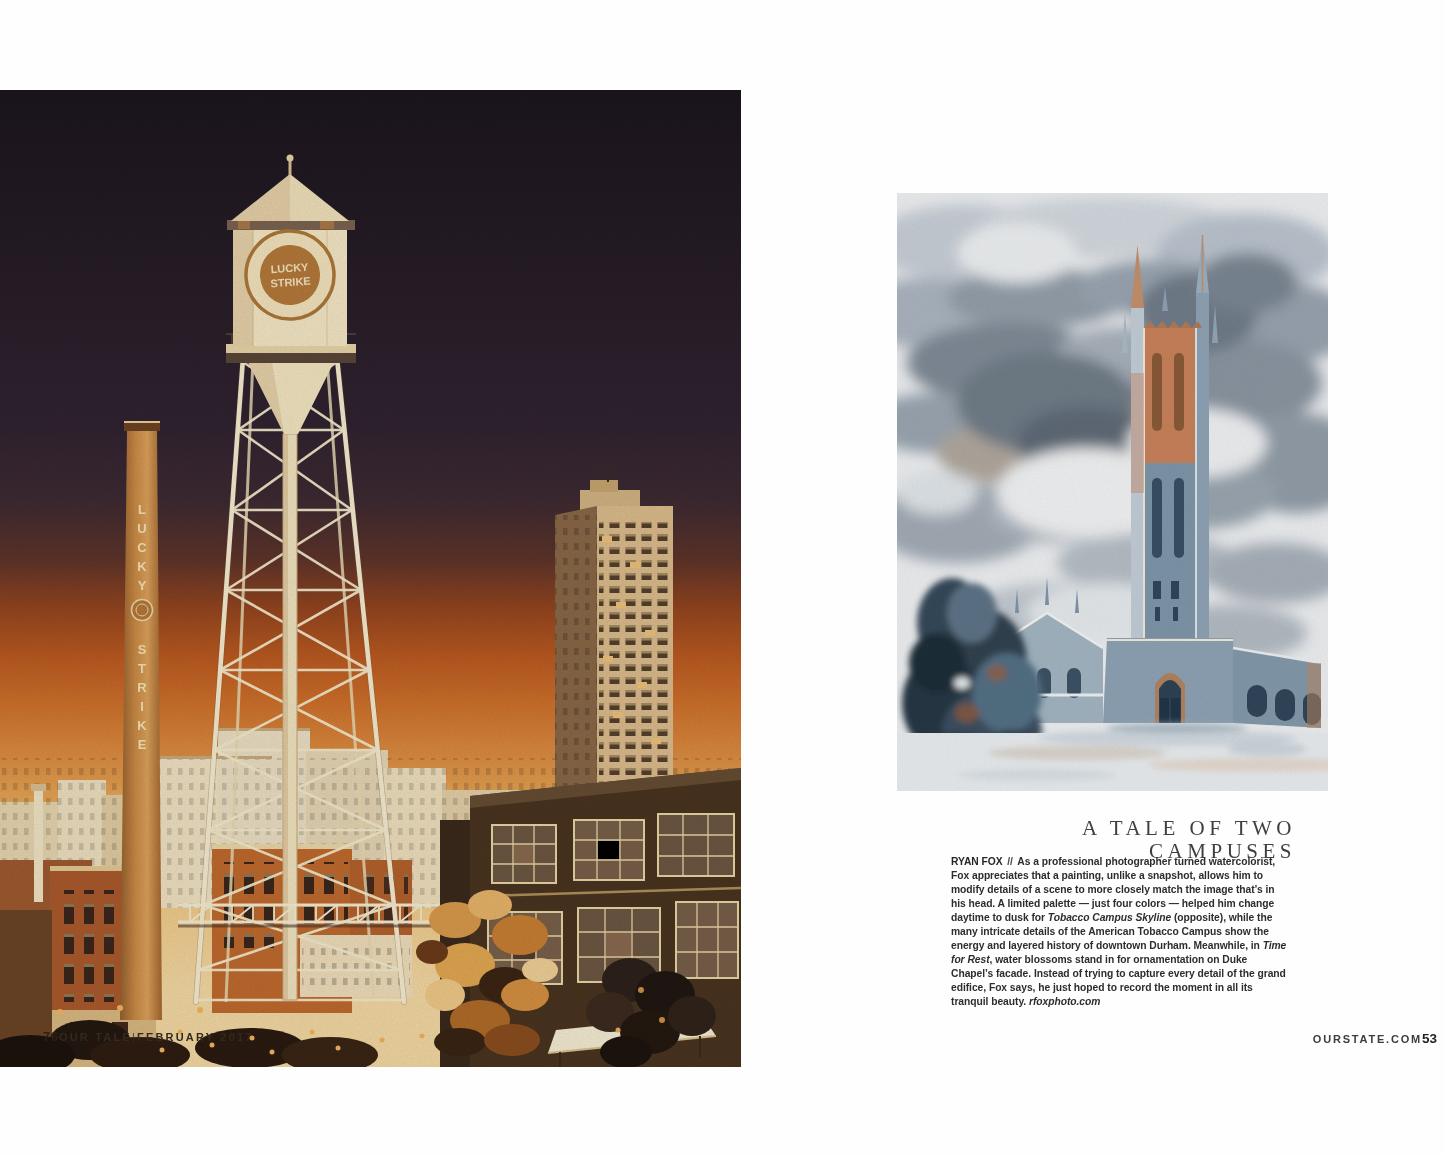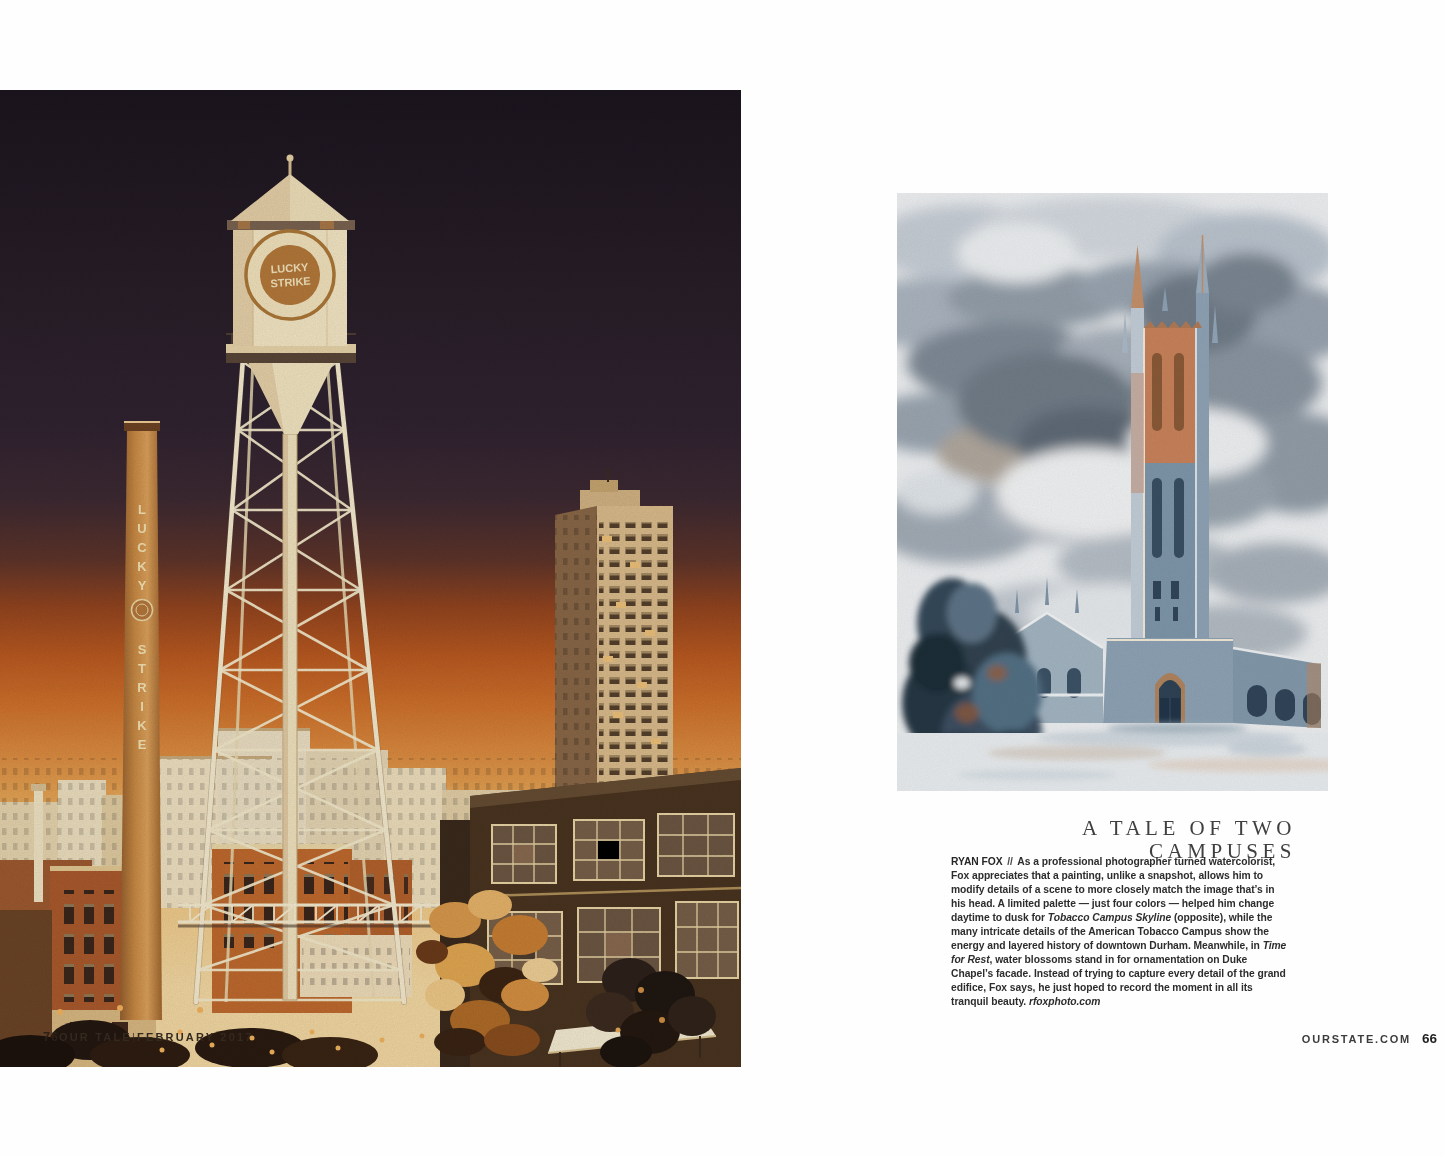--- a/index.html
+++ b/index.html
@@ -15,21 +15,21 @@
   
   .title{position:absolute;left:950px;top:817px;width:346px;text-align:right;
          font-family:"Liberation Serif","DejaVu Serif",serif;font-weight:normal;
          font-size:21px;line-height:1.1;letter-spacing:4.5px;color:#3f3f3f;margin:0;}
   .body-col{position:absolute;left:951px;top:855px;width:338px;margin:0;
             color:#2d2d2d;font-size:10.3px;line-height:14px;font-weight:bold;letter-spacing:-0.05px;}
   .body-col .name{color:#262626;}
   .body-col .sep{color:#4a4a4a;padding:0 2px;}
   .seg-i{font-style:italic;}
   .footer-right{position:absolute;left:1330px;top:1031px;width:107px;display:flex;justify-content:flex-end;
-                align-items:baseline;gap:11px;color:#3c3c3c;font-weight:bold;font-size:11px;letter-spacing:1.8px;}
+                align-items:baseline;color:#3c3c3c;font-weight:bold;font-size:11px;letter-spacing:1.8px;}
   .footer-right .pnum{font-size:13.5px;letter-spacing:0;color:#1f1f1f;}
   .vtxt{writing-mode:vertical-rl;text-orientation:upright;}
 </style>
 </head>
 <body>
 
 <div class="sheet">
 
   <div class="painting" style="left:0;top:90px;width:741px;height:977px;">
   <svg width="741" height="977" viewBox="0 0 741 977">
@@ -497,16 +497,16 @@
     <rect width="431" height="598" filter="url(#grainR)" opacity="0.08"></rect>
   </svg>
   </div>
 
   <h1 class="title">A TALE OF TWO CAMPUSES</h1>
 
   <p class="body-col"><b class="name">RYAN FOX</b> <b class="sep">//</b><span> As a professional photographer turned watercolorist, Fox appreciates that a painting, unlike a snapshot, allows him to modify details of a scene to more closely match the image that’s in his head. A limited palette — just four colors — helped him change daytime to dusk for </span><span class="seg-i">Tobacco Campus Skyline</span><span> (opposite), while the many intricate details of the American Tobacco Campus show the energy and layered history of downtown Durham. Meanwhile, in </span><span class="seg-i">Time for Rest</span><span>, water blossoms stand in for ornamentation on Duke Chapel’s facade. Instead of trying to capture every detail of the grand edifice, Fox says, he just hoped to record the moment in all its tranquil beauty.  </span><span class="seg-i">rfoxphoto.com</span></p>
 
   <div class="footer-right">
     <span>OURSTATE.COM</span>
-    <span class="pnum">66</span>
+    <span class="pnum">53</span>
   </div>
 
 </div>
 
 </body></html>

